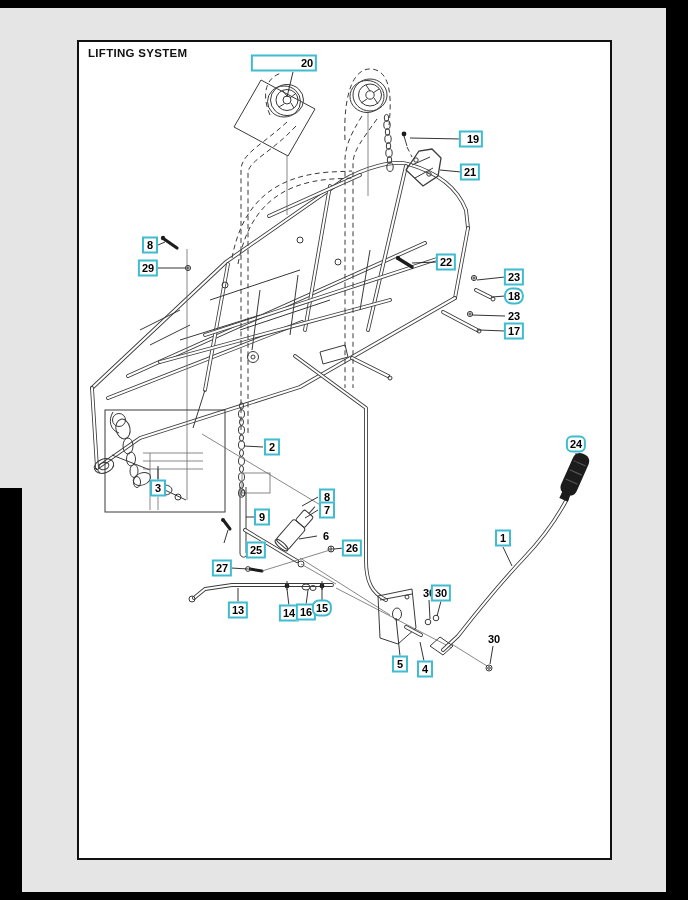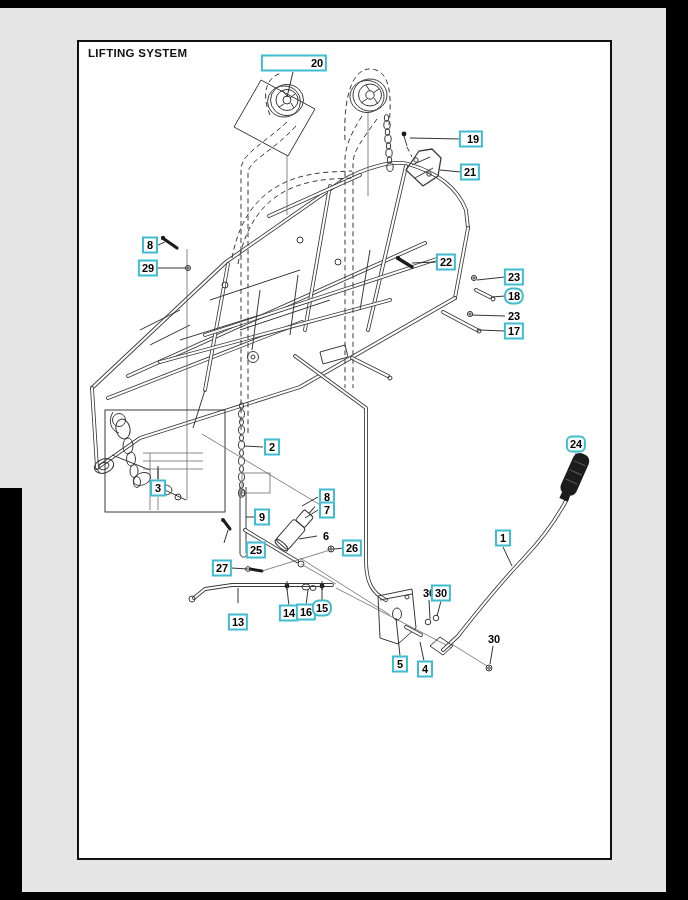--- a/index.html
+++ b/index.html
@@ -292,42 +292,42 @@
       <path class="leader" d="M322,601 L322,588"></path>
       <path class="leader" d="M429,600 L430,619"></path>
       <path class="leader" d="M441,601 L437,616"></path>
       <path class="leader" d="M400,656 L396,618"></path>
       <path class="leader" d="M424,661 L420,642"></path>
       <path class="leader" d="M493,646 L490,664"></path>
     </g>
   </svg>
 
   <div id="callout-layer">
-      <div class="callout boxed" style="left: 294px; top: 63px; padding-left: 48px;">20</div>
+      <div class="callout boxed" style="left: 284px; top: 63px; padding-left: 48px;">20</div>
       <div class="callout boxed" style="left: 471px; top: 139px; padding-left: 6px;">19</div>
       <div class="callout boxed" style="left: 470px; top: 172px;">21</div>
       <div class="callout boxed" style="left: 150px; top: 245px;">8</div>
       <div class="callout boxed" style="left: 148px; top: 268px;">29</div>
       <div class="callout boxed" style="left: 446px; top: 262px;">22</div>
       <div class="callout boxed" style="left: 514px; top: 277px;">23</div>
       <div class="callout boxed" style="left: 514px; top: 296px; border-radius: 8px;">18</div>
       <div class="callout" style="left: 514px; top: 316px;">23</div>
       <div class="callout boxed" style="left: 514px; top: 331px;">17</div>
       <div class="callout boxed" style="left: 272px; top: 447px;">2</div>
       <div class="callout boxed" style="left: 576px; top: 444px; border-radius: 6px;">24</div>
       <div class="callout boxed" style="left: 158px; top: 488px;">3</div>
       <div class="callout boxed" style="left: 327px; top: 497px;">8</div>
       <div class="callout boxed" style="left: 327px; top: 510px;">7</div>
       <div class="callout boxed" style="left: 262px; top: 517px;">9</div>
       <div class="callout" style="left: 326px; top: 536px;">6</div>
       <div class="callout boxed" style="left: 224px; top: 550px; margin-left: 32px;">25</div>
       <div class="callout boxed" style="left: 352px; top: 548px;">26</div>
       <div class="callout boxed" style="left: 222px; top: 568px;">27</div>
       <div class="callout boxed" style="left: 503px; top: 538px;">1</div>
-      <div class="callout boxed" style="left: 238px; top: 610px; margin-top: 12px;">13</div>
+      <div class="callout boxed" style="left: 238px; top: 610px;">13</div>
       <div class="callout boxed" style="left: 289px; top: 613px;">14</div>
       <div class="callout boxed" style="left: 306px; top: 612px;">16</div>
       <div class="callout boxed" style="left: 322px; top: 608px; border-radius: 7px;">15</div>
       <div class="callout" style="left: 429px; top: 593px;">30</div>
       <div class="callout boxed" style="left: 441px; top: 593px;">30</div>
       <div class="callout boxed" style="left: 400px; top: 664px;">5</div>
       <div class="callout boxed" style="left: 425px; top: 669px;">4</div>
       <div class="callout" style="left: 494px; top: 639px;">30</div>
     </div>
 </div>

